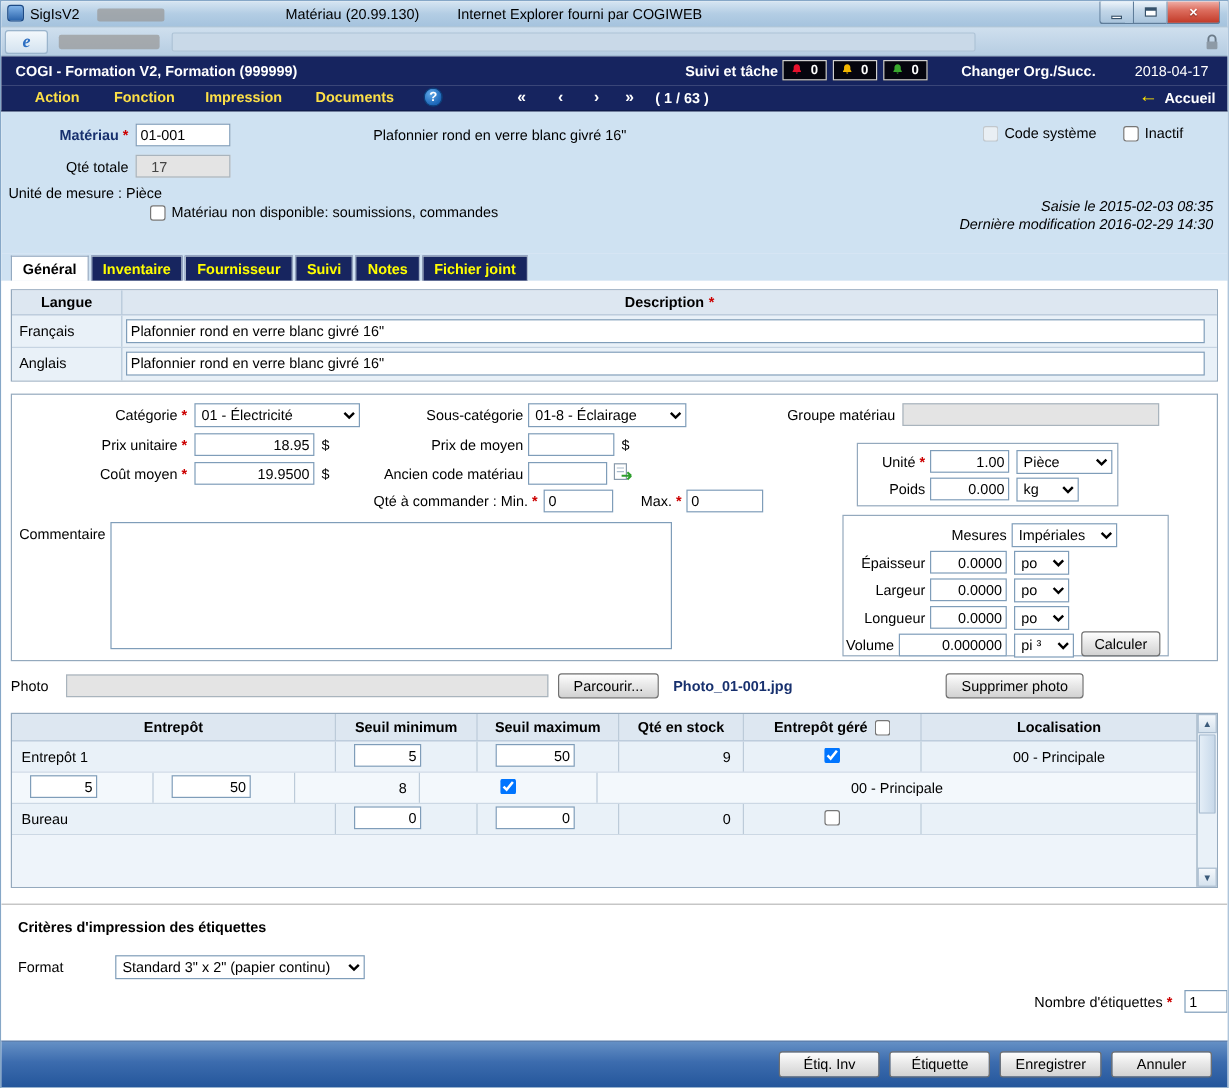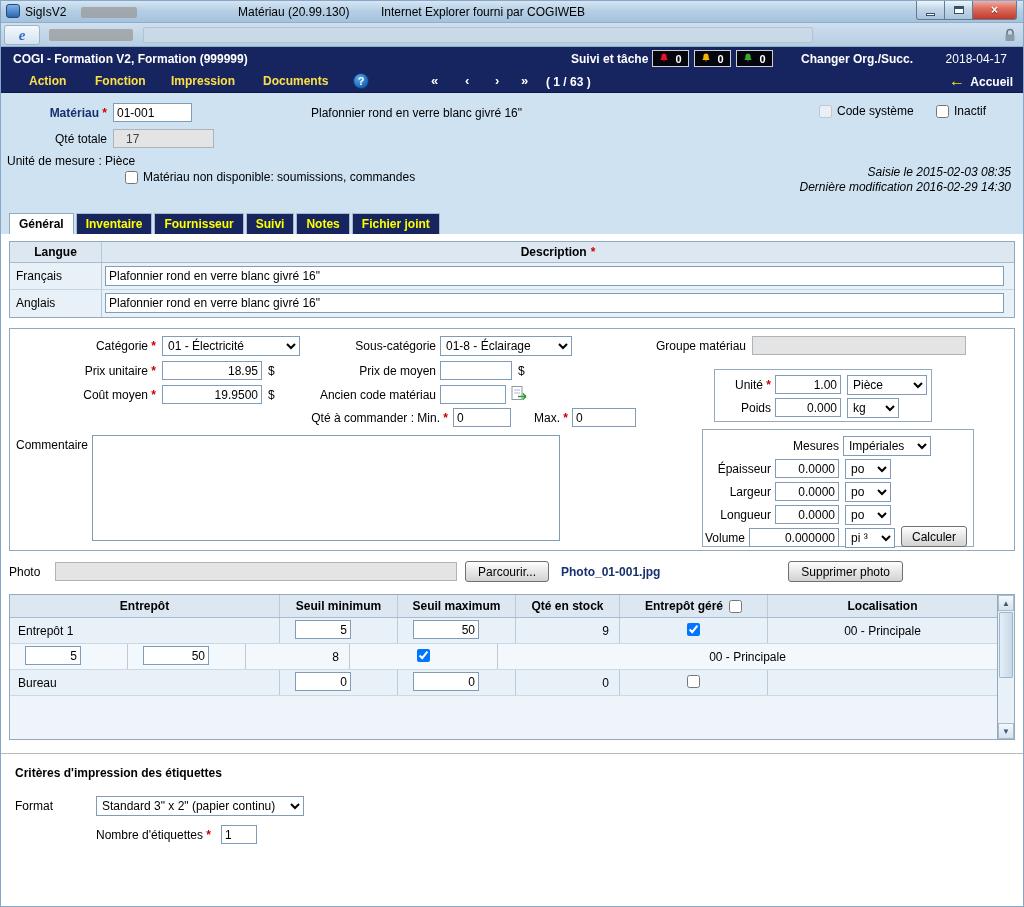--- a/index.html
+++ b/index.html
@@ -240,21 +240,21 @@
     <span class="abs" style="left:310px;top:13px;">Plafonnier rond en verre blanc givré 16"</span>
     <label class="abs cblabel" style="left:818px;top:11px;">
       <input type="checkbox" disabled="" style="">
       <span>Code système</span>
     </label>
     <label class="abs cblabel" style="left:935px;top:11px;">
       <input type="checkbox" style="">
       <span>Inactif</span>
     </label>
     <span class="abs r" style="left:0;top:39px;width:106px;">Qté totale</span>
-    <input type="text" class="abs dis" style="left: 112px; top: 36px; width: 101px; padding-left: 12px;" disabled="" value="17">
+    <input type="text" class="abs dis" style="left: 112px; top: 36px; width: 79px; padding-left: 12px;" disabled="" value="17">
     <span class="abs" style="left:6px;top:61px;">Unité de mesure : Pièce</span>
     <label class="abs cblabel" style="left:124px;top:77px;">
       <input type="checkbox" style="">
       <span>Matériau non disponible: soumissions, commandes</span>
     </label>
     <div class="abs stamps r" style="right:12px;top:72px;">
       <div>Saisie le 2015-02-03 08:35</div>
       <div>Dernière modification 2016-02-29 14:30</div>
     </div>
   </div>
@@ -408,22 +408,28 @@
     </div>
 
     <div class="divider"></div>
 
     <div class="etiq">
       <div class="etiq-title">Critères d'impression des étiquettes</div>
       <div class="etiq-row">
         <span style="width:81px;">Format</span>
         <select style="width:208px;"><option>Standard 3" x 2" (papier continu)</option></select>
       </div>
-      <div class="etiq-row" style="padding-left:81px;">
+      <div class="etiq-row" style="padding-left:81px;justify-content:flex-end;">
         <span><span>Nombre d'étiquettes</span> <span class="req">*</span></span>
         <input type="text" style="width: 36px; margin-left: 10px;" value="1">
       </div>
     </div>
 
   </div>
 
+  <div class="footer">
+    <button class="btn">Étiq. Inv</button>
+    <button class="btn">Étiquette</button>
+    <button class="btn">Enregistrer</button>
+    <button class="btn">Annuler</button>
+  </div>
 
 </div>
 
 </body></html>

